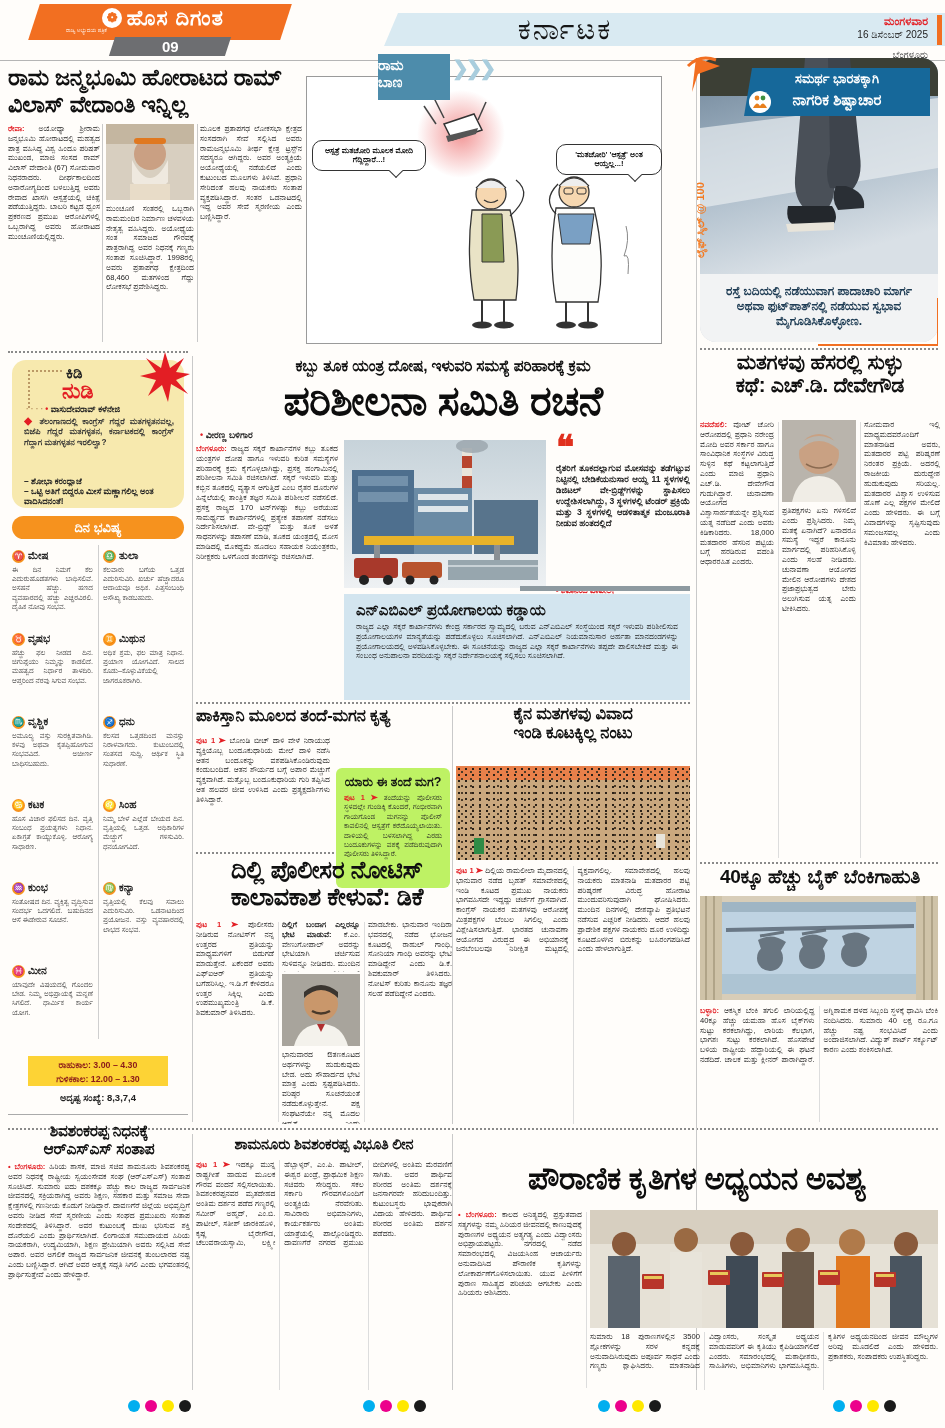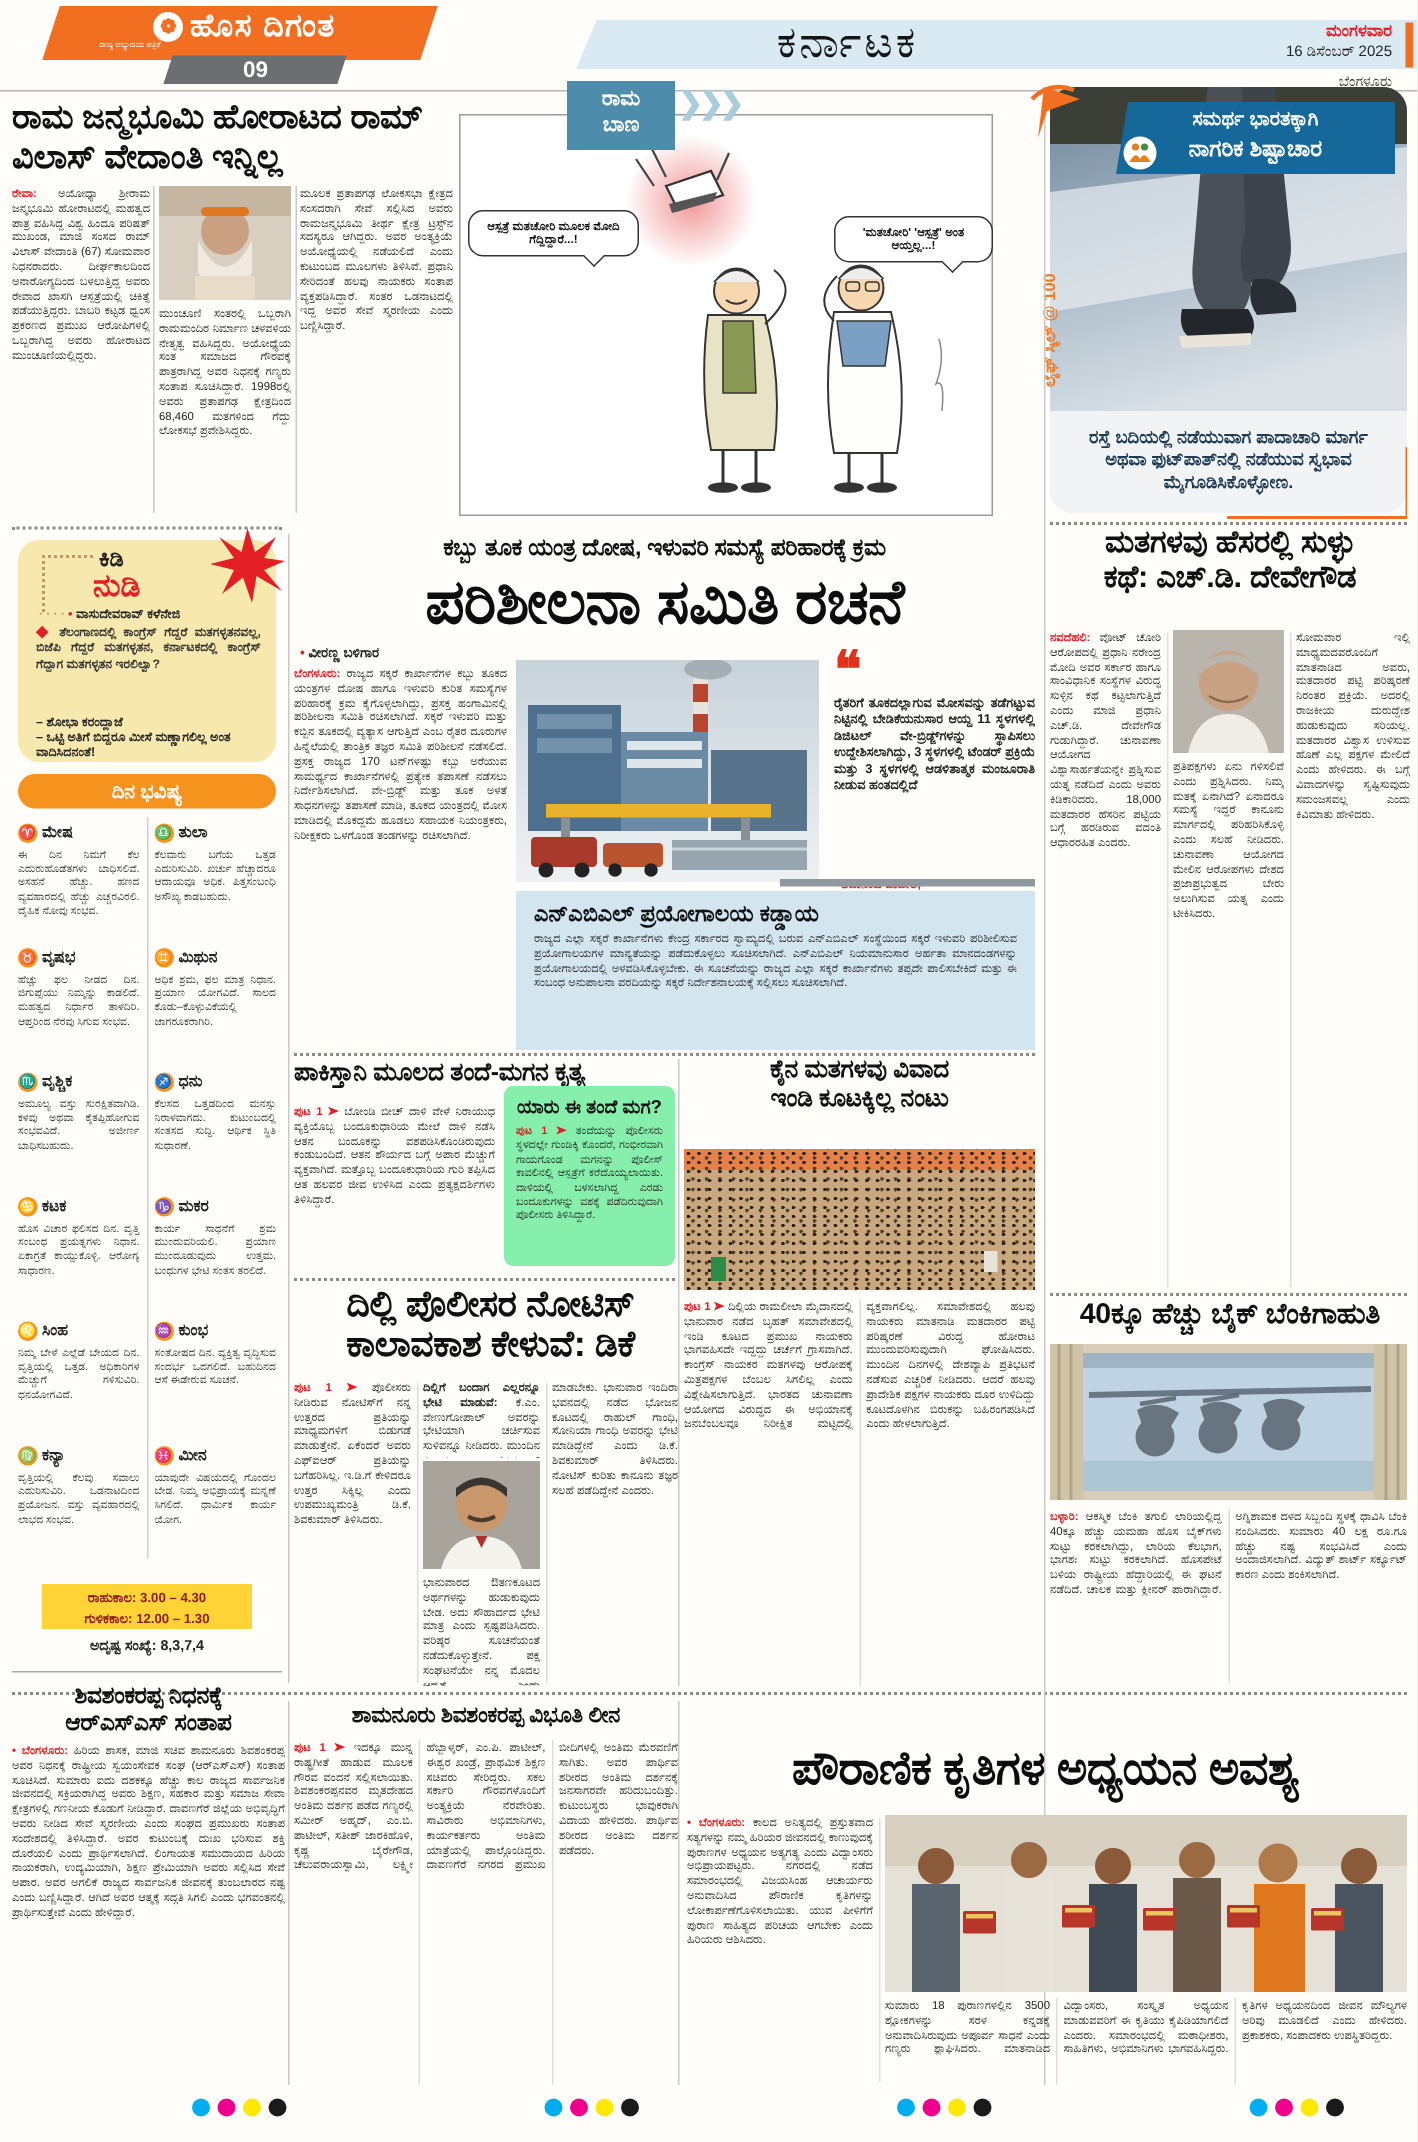--- a/index.html
+++ b/index.html
@@ -109,21 +109,21 @@
     <line x1="260" y1="226" x2="260" y2="246" stroke="#333" stroke-width="2"></line>
     <line x1="282" y1="226" x2="282" y2="246" stroke="#333" stroke-width="2"></line>
     <ellipse cx="176" cy="249" rx="10" ry="3.5" fill="#333"></ellipse>
       <ellipse cx="198" cy="249" rx="10" ry="3.5" fill="#333"></ellipse>
     <ellipse cx="260" cy="249" rx="10" ry="3.5" fill="#333"></ellipse>
       <ellipse cx="282" cy="249" rx="10" ry="3.5" fill="#333"></ellipse>
     <path d="M320 150 q4 14 -2 30 q6 -4 4 18" stroke="#888" stroke-width="1" fill="none"></path>
   </svg>
   <div class="bubble" style="left:312px;top:140px;width:100px">ಆಸ್ಪತ್ರೆ ಮತಚೋರಿ ಮೂಲಕ ಮೋದಿ ಗೆದ್ದಿದ್ದಾರೆ...!</div>
   <div class="bubble" style="left:556px;top:144px;width:92px">'ಮತಚೋರಿ' 'ಆಸ್ಪತ್ರೆ' ಅಂತ ಆಯ್ತಲ್ಲ...!</div>
-  <div class="abs" style="left:378px;top:54px;width:72px;height:46px;background:#4d8cab;color:#fff;text-align:center;font-weight:bold;z-index:3">
+  <div class="abs" style="left:378px;top:54px;width:72px;height:46px;background:#4d8cab;color:#fff;text-align:left;font-weight:bold;z-index:3">
     <div style="font-size:14px;line-height:22px">ರಾಮ</div>
     <div style="font-size:14px;line-height:18px;margin-top:-3px">ಬಾಣ</div>
   </div>
   <div class="abs" style="left:452px;top:56px;color:#a9cddd;font-size:20px;font-weight:bold;letter-spacing:-3px;z-index:3">❯❯❯</div>
 
   <div class="abs" style="left:700px;top:58px;width:238px;height:284px;border-radius:16px;overflow:hidden;background:#cfd6dd">
     <svg width="238" height="216" viewBox="0 0 238 216" style="display:block">
       <defs>
           <linearGradient id="pav" x1="0" y1="0" x2="0.3" y2="1">
         <stop offset="0%" stop-color="#6d8296"></stop>
@@ -212,24 +212,20 @@
       <span class="zicon">♏</span><span class="zname">ವೃಶ್ಚಿಕ</span>
       <div class="ztext">ಅಮೂಲ್ಯ ವಸ್ತು ಸುರಕ್ಷಿತವಾಗಿಡಿ. ಕಳವು ಅಥವಾ ಕೈತಪ್ಪಿಹೋಗುವ ಸಂಭವವಿದೆ. ಅಜೀರ್ಣ ಬಾಧಿಸಬಹುದು.</div>
     </div>
       <div class="zcell">
       <span class="zicon">♐</span><span class="zname">ಧನು</span>
       <div class="ztext">ಕೆಲಸದ ಒತ್ತಡದಿಂದ ಮನಸ್ಸು ನಿರಾಳವಾಗದು. ಕುಟುಂಬದಲ್ಲಿ ಸಂತಸದ ಸುದ್ದಿ. ಆರ್ಥಿಕ ಸ್ಥಿತಿ ಸುಧಾರಣೆ.</div>
     </div>
       <div class="zcell">
       <span class="zicon">♋</span><span class="zname">ಕಟಕ</span>
       <div class="ztext">ಹೊಸ ವಿಚಾರ ಫಲಿಸದ ದಿನ. ವೃತ್ತಿ ಸಂಬಂಧ ಪ್ರಯತ್ನಗಳು ನಿಧಾನ. ಏಕಾಗ್ರತೆ ಕಾಯ್ದುಕೊಳ್ಳಿ. ಆರೋಗ್ಯ ಸಾಧಾರಣ.</div>
-    </div>
-      <div class="zcell">
-      <span class="zicon">♑</span><span class="zname">ಮಕರ</span>
-      <div class="ztext">ಕಾರ್ಯ ಸಾಧನೆಗೆ ಶ್ರಮ ಮುಂದುವರಿಯಲಿ. ಪ್ರಯಾಣ ಮುಂದೂಡುವುದು ಉತ್ತಮ. ಬಂಧುಗಳ ಭೇಟಿ ಸಂತಸ ತರಲಿದೆ.</div>
     </div>
       <div class="zcell">
       <span class="zicon">♌</span><span class="zname">ಸಿಂಹ</span>
       <div class="ztext">ನಿಮ್ಮ ಬೇಳೆ ಎಲ್ಲೆಡೆ ಬೇಯದ ದಿನ. ವೃತ್ತಿಯಲ್ಲಿ ಒತ್ತಡ. ಅಧಿಕಾರಿಗಳ ಮೆಚ್ಚುಗೆ ಗಳಿಸುವಿರಿ. ಧನಯೋಗವಿದೆ.</div>
     </div>
       <div class="zcell">
       <span class="zicon">♒</span><span class="zname">ಕುಂಭ</span>
       <div class="ztext">ಸಂತೋಷದ ದಿನ. ವ್ಯಕ್ತಿತ್ವ ವೃದ್ಧಿಸುವ ಸಂದರ್ಭ ಒದಗಲಿದೆ. ಬಹುದಿನದ ಆಸೆ ಈಡೇರುವ ಸೂಚನೆ.</div>
     </div>
       <div class="zcell">
@@ -330,21 +326,21 @@
   <div class="abs bt" style="left:782px;top:506px;width:74px;height:354px">ಪ್ರತಿಪಕ್ಷಗಳು ಏನು ಗಳಿಸಲಿವೆ ಎಂದು ಪ್ರಶ್ನಿಸಿದರು. ನಿಮ್ಮ ಮತಕ್ಕೆ ಏನಾಗಿದೆ? ಏನಾದರೂ ಸಮಸ್ಯೆ ಇದ್ದರೆ ಕಾನೂನು ಮಾರ್ಗದಲ್ಲಿ ಪರಿಹರಿಸಿಕೊಳ್ಳಿ ಎಂದು ಸಲಹೆ ನೀಡಿದರು. ಚುನಾವಣಾ ಆಯೋಗದ ಮೇಲಿನ ಆರೋಪಗಳು ದೇಶದ ಪ್ರಜಾಪ್ರಭುತ್ವದ ಬೇರು ಅಲುಗಿಸುವ ಯತ್ನ ಎಂದು ಟೀಕಿಸಿದರು.</div>
   <div class="abs bt" style="left:864px;top:420px;width:76px;height:440px">ಸೋಮವಾರ ಇಲ್ಲಿ ಮಾಧ್ಯಮದವರೊಂದಿಗೆ ಮಾತನಾಡಿದ ಅವರು, ಮತದಾರರ ಪಟ್ಟಿ ಪರಿಷ್ಕರಣೆ ನಿರಂತರ ಪ್ರಕ್ರಿಯೆ. ಅದರಲ್ಲಿ ರಾಜಕೀಯ ದುರುದ್ದೇಶ ಹುಡುಕುವುದು ಸರಿಯಲ್ಲ. ಮತದಾರರ ವಿಶ್ವಾಸ ಉಳಿಸುವ ಹೊಣೆ ಎಲ್ಲ ಪಕ್ಷಗಳ ಮೇಲಿದೆ ಎಂದು ಹೇಳಿದರು. ಈ ಬಗ್ಗೆ ವಿವಾದಗಳನ್ನು ಸೃಷ್ಟಿಸುವುದು ಸಮಂಜಸವಲ್ಲ ಎಂದು ಕಿವಿಮಾತು ಹೇಳಿದರು.</div>
   <div class="abs vrule" style="left:778px;top:422px;height:436px;background:#ddd"></div>
   <div class="abs vrule" style="left:860px;top:422px;height:436px;background:#ddd"></div>
 
   <div class="abs hl" style="left:196px;top:706px;width:252px;font-size:16.5px">ಪಾಕಿಸ್ತಾನಿ ಮೂಲದ ತಂದೆ-ಮಗನ ಕೃತ್ಯ</div>
   <div class="abs bt" style="left:196px;top:736px;width:134px;height:112px">
     <span class="lead">ಪುಟ 1 ➤</span>
     <span>ಬೋಂಡಿ ಬೀಚ್ ದಾಳಿ ವೇಳೆ ನಿರಾಯುಧ ವ್ಯಕ್ತಿಯೊಬ್ಬ ಬಂದೂಕುಧಾರಿಯ ಮೇಲೆ ದಾಳಿ ನಡೆಸಿ ಆತನ ಬಂದೂಕನ್ನು ವಶಪಡಿಸಿಕೊಂಡಿರುವುದು ಕಂಡುಬಂದಿದೆ. ಆತನ ಶೌರ್ಯದ ಬಗ್ಗೆ ಅಪಾರ ಮೆಚ್ಚುಗೆ ವ್ಯಕ್ತವಾಗಿದೆ. ಮತ್ತೊಬ್ಬ ಬಂದೂಕುಧಾರಿಯ ಗುರಿ ತಪ್ಪಿಸಿದ ಆತ ಹಲವರ ಜೀವ ಉಳಿಸಿದ ಎಂದು ಪ್ರತ್ಯಕ್ಷದರ್ಶಿಗಳು ತಿಳಿಸಿದ್ದಾರೆ.</span>
   </div>
-  <div class="abs" style="left:336px;top:724px;width:114px;height:120px;background:#86efac;border-radius:6px;padding:7px 8px;box-sizing:border-box">
+  <div class="abs" style="left:336px;top:768px;width:114px;height:120px;background:#bef264;border-radius:6px;padding:7px 8px;box-sizing:border-box">
     <div class="ctr" style="font-size:12.5px;font-weight:bold;color:#111;margin-bottom:3px">ಯಾರು ಈ ತಂದೆ ಮಗ?</div>
     <div class="bt2" style="height:82px">
       <span class="lead">ಪುಟ 1 ➤</span>
       <span>ತಂದೆಯನ್ನು ಪೊಲೀಸರು ಸ್ಥಳದಲ್ಲೇ ಗುಂಡಿಕ್ಕಿ ಕೊಂದರೆ, ಗಂಭೀರವಾಗಿ ಗಾಯಗೊಂಡ ಮಗನನ್ನು ಪೊಲೀಸ್ ಕಾವಲಿನಲ್ಲಿ ಆಸ್ಪತ್ರೆಗೆ ಕರೆದೊಯ್ಯಲಾಯಿತು. ದಾಳಿಯಲ್ಲಿ ಬಳಸಲಾಗಿದ್ದ ಎರಡು ಬಂದೂಕುಗಳನ್ನು ವಶಕ್ಕೆ ಪಡೆದಿರುವುದಾಗಿ ಪೊಲೀಸರು ತಿಳಿಸಿದ್ದಾರೆ.</span>
     </div>
   </div>
 
   <div class="abs hl ctr" style="left:456px;top:704px;width:234px;font-size:16.5px">
     <div>ಕೈನ ಮತಗಳವು ವಿವಾದ</div>
       <div>ಇಂಡಿ ಕೂಟಕ್ಕಿಲ್ಲ ನಂಟು</div>

